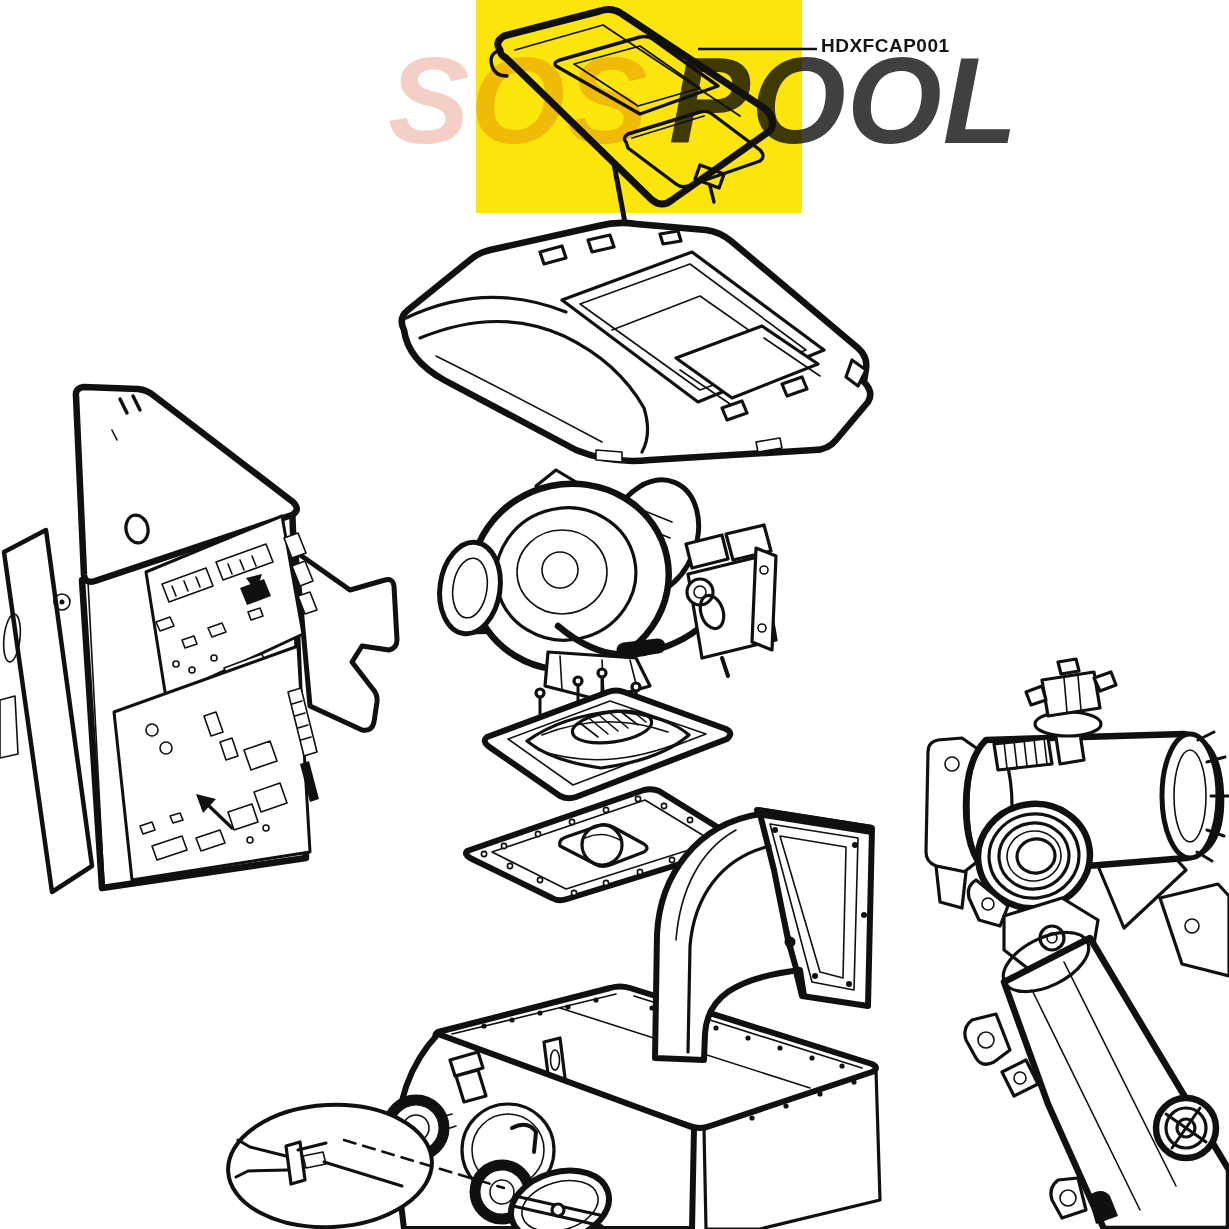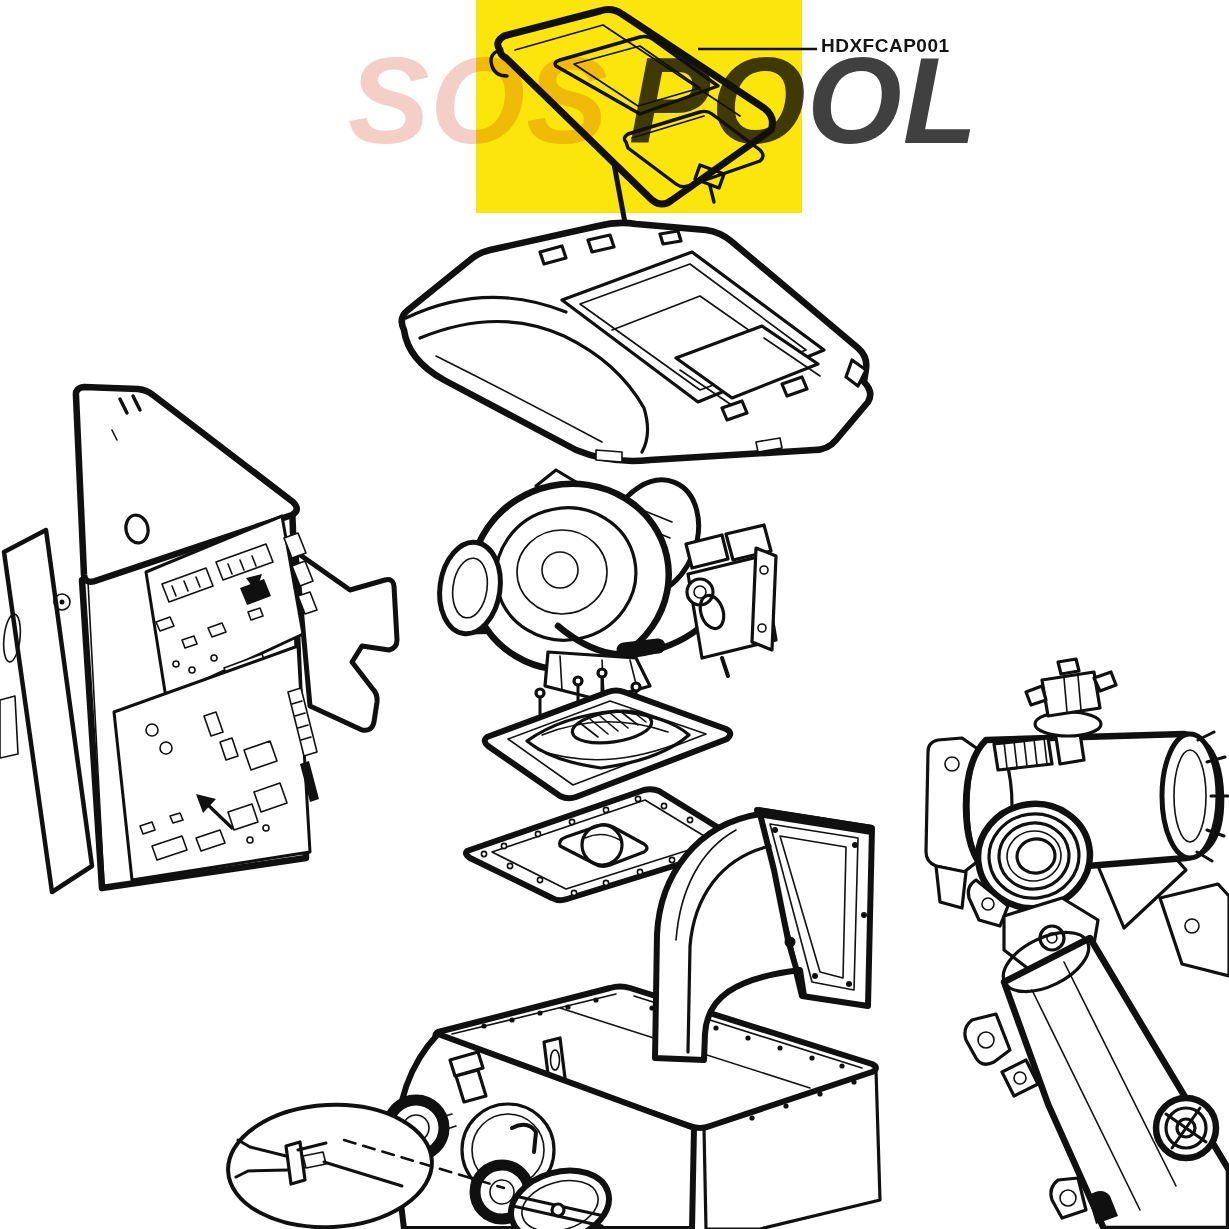--- a/index.html
+++ b/index.html
@@ -2,21 +2,21 @@
 <html><head>
 <meta charset="utf-8">
 <style>
   html,body{margin:0;padding:0;background:#ffffff;}
   .stage{position:relative;width:1229px;height:1229px;background:#ffffff;overflow:hidden;
          font-family:"Liberation Sans", sans-serif;}
   .highlight-rect{position:absolute;left:476px;top:0;width:326px;height:213px;background:#FBE50A;}
   .watermark{position:absolute;left:0;top:0;width:1229px;height:1229px;mix-blend-mode:multiply;pointer-events:none;}
   .wm-line1{position:absolute;left:348px;top:40px;font-size:122px;font-weight:bold;font-style:italic;
             letter-spacing:1px;white-space:nowrap;line-height:1;}
-  .wm-sos{color:#F4CFC6;}
+  .wm-sos{color:#F4CFC6;margin-left:40px;}
   .wm-pool{color:#404040;margin-left:20px;}
   .wm-line2{position:absolute;left:350px;top:148px;font-size:46px;font-weight:bold;letter-spacing:3px;
             color:#D5DEF1;white-space:nowrap;line-height:1;}
   .diagram{position:absolute;left:0;top:0;}
   .part-label{position:absolute;left:821px;top:35px;font-size:19px;font-weight:bold;color:#151515;
               letter-spacing:0.5px;white-space:nowrap;}
   
   .hv{fill:#ffffff;stroke:#101010;stroke-width:6.5;stroke-linejoin:round;stroke-linecap:round;}
   .hvn{fill:none;stroke:#101010;stroke-width:6.5;stroke-linejoin:round;stroke-linecap:round;}
   .md{fill:#ffffff;stroke:#101010;stroke-width:3.2;stroke-linejoin:round;stroke-linecap:round;}

